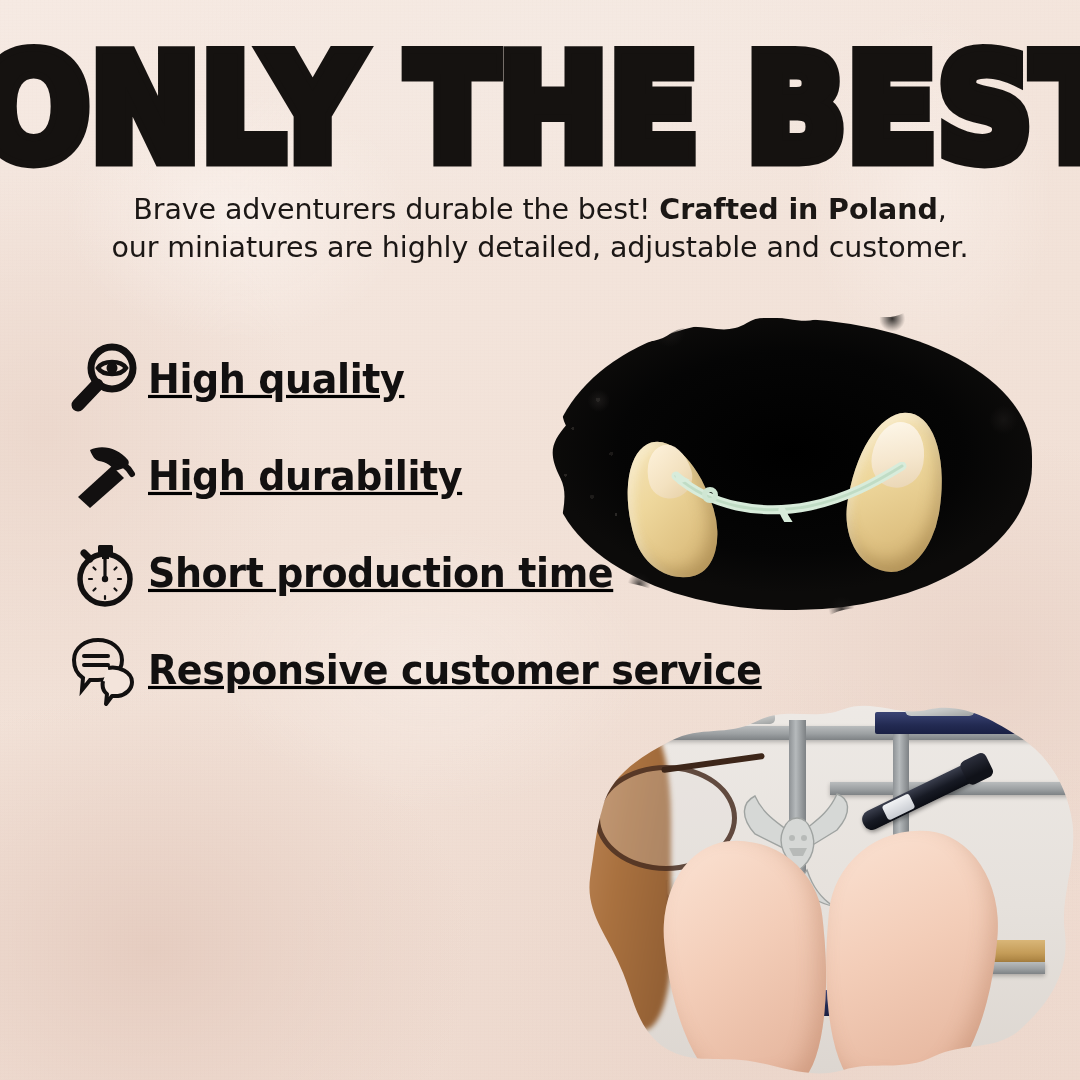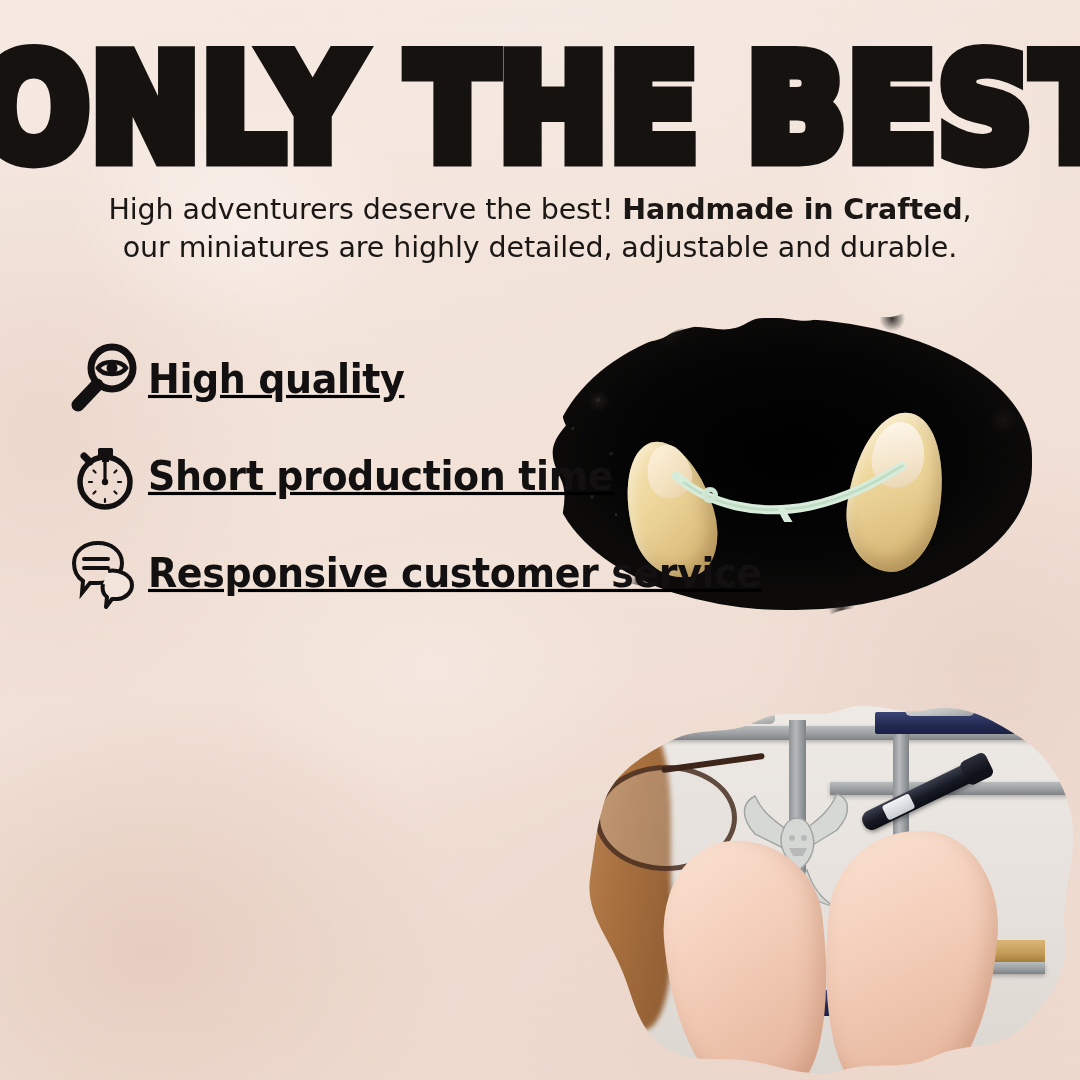--- a/index.html
+++ b/index.html
@@ -414,22 +414,22 @@
           C0.04,0.40 0.04,0.37 0.055,0.30 Z"></path>
       </mask>
     </defs>
   </svg>
 
   <div class="headline-wrap">
     <div class="headline">ONLY THE BEST</div>
   </div>
 
   <div class="subtitle">
-    <span>High adventurers deserve the best! </span><b>Handmade in Crafted</b><span>,</span><br>
-    <span>our miniatures are highly detailed, adjustable and durable.</span>
+    <span>Brave adventurers durable the best! </span><b>Crafted in Poland</b><span>,</span><br>
+    <span>our miniatures are highly detailed, adjustable and customer.</span>
   </div>
 
   <div class="photo photo-top">
     <div class="photo-inner masked" style="-webkit-mask-image:url(#tornTop); mask:url(#tornTop);">
       <div class="blackfield"></div>
       <div class="blackfield-speckle"></div>
 
       <div class="finger finger-left">
         <div class="nail"></div>
       </div>
@@ -509,20 +509,30 @@
         <svg width="74" height="72" viewBox="0 0 74 72">
           <circle cx="44" cy="25" r="21" fill="none" stroke="#121010" stroke-width="7"></circle>
           <path d="M29,42 L10,62" stroke="#121010" stroke-width="13" stroke-linecap="round"></path>
           <path d="M30,25 C35,17 53,17 58,25 C53,33 35,33 30,25 Z" fill="none" stroke="#121010" stroke-width="4.5"></path>
           <circle cx="44" cy="25" r="5.5" fill="#121010"></circle>
         </svg>
       </div>
       <div class="feature-label">High quality</div>
     </div>
 
+    <div class="feature-row">
+      <div class="feature-icon">
+        <svg width="74" height="72" viewBox="0 0 74 72">
+          <path d="M22,10 C34,4 50,8 60,20 C62,23 60,27 56,28 L47,31 C44,26 38,22 31,21 C27,20 24,16 22,10 Z" fill="#121010"></path>
+          <path d="M44,26 L56,38 L22,68 L10,57 Z" fill="#121010"></path>
+          <path d="M46,20 C54,22 60,27 64,34" fill="none" stroke="#121010" stroke-width="6" stroke-linecap="round"></path>
+        </svg>
+      </div>
+      <div class="feature-label">High durability</div>
+    </div>
 
 
     <div class="feature-row">
       <div class="feature-icon">
         <svg width="74" height="72" viewBox="0 0 74 72">
           <circle cx="37" cy="42" r="25" fill="none" stroke="#121010" stroke-width="5.5"></circle>
           <rect x="30" y="8" width="15" height="10" rx="1.5" fill="#121010"></rect>
           <rect x="34" y="16" width="7" height="6" fill="#121010"></rect>
           <path d="M16,16 L22,22" stroke="#121010" stroke-width="7" stroke-linecap="round"></path>
           <path d="M37,42 L37,22" stroke="#121010" stroke-width="3.2" stroke-linecap="round"></path>

